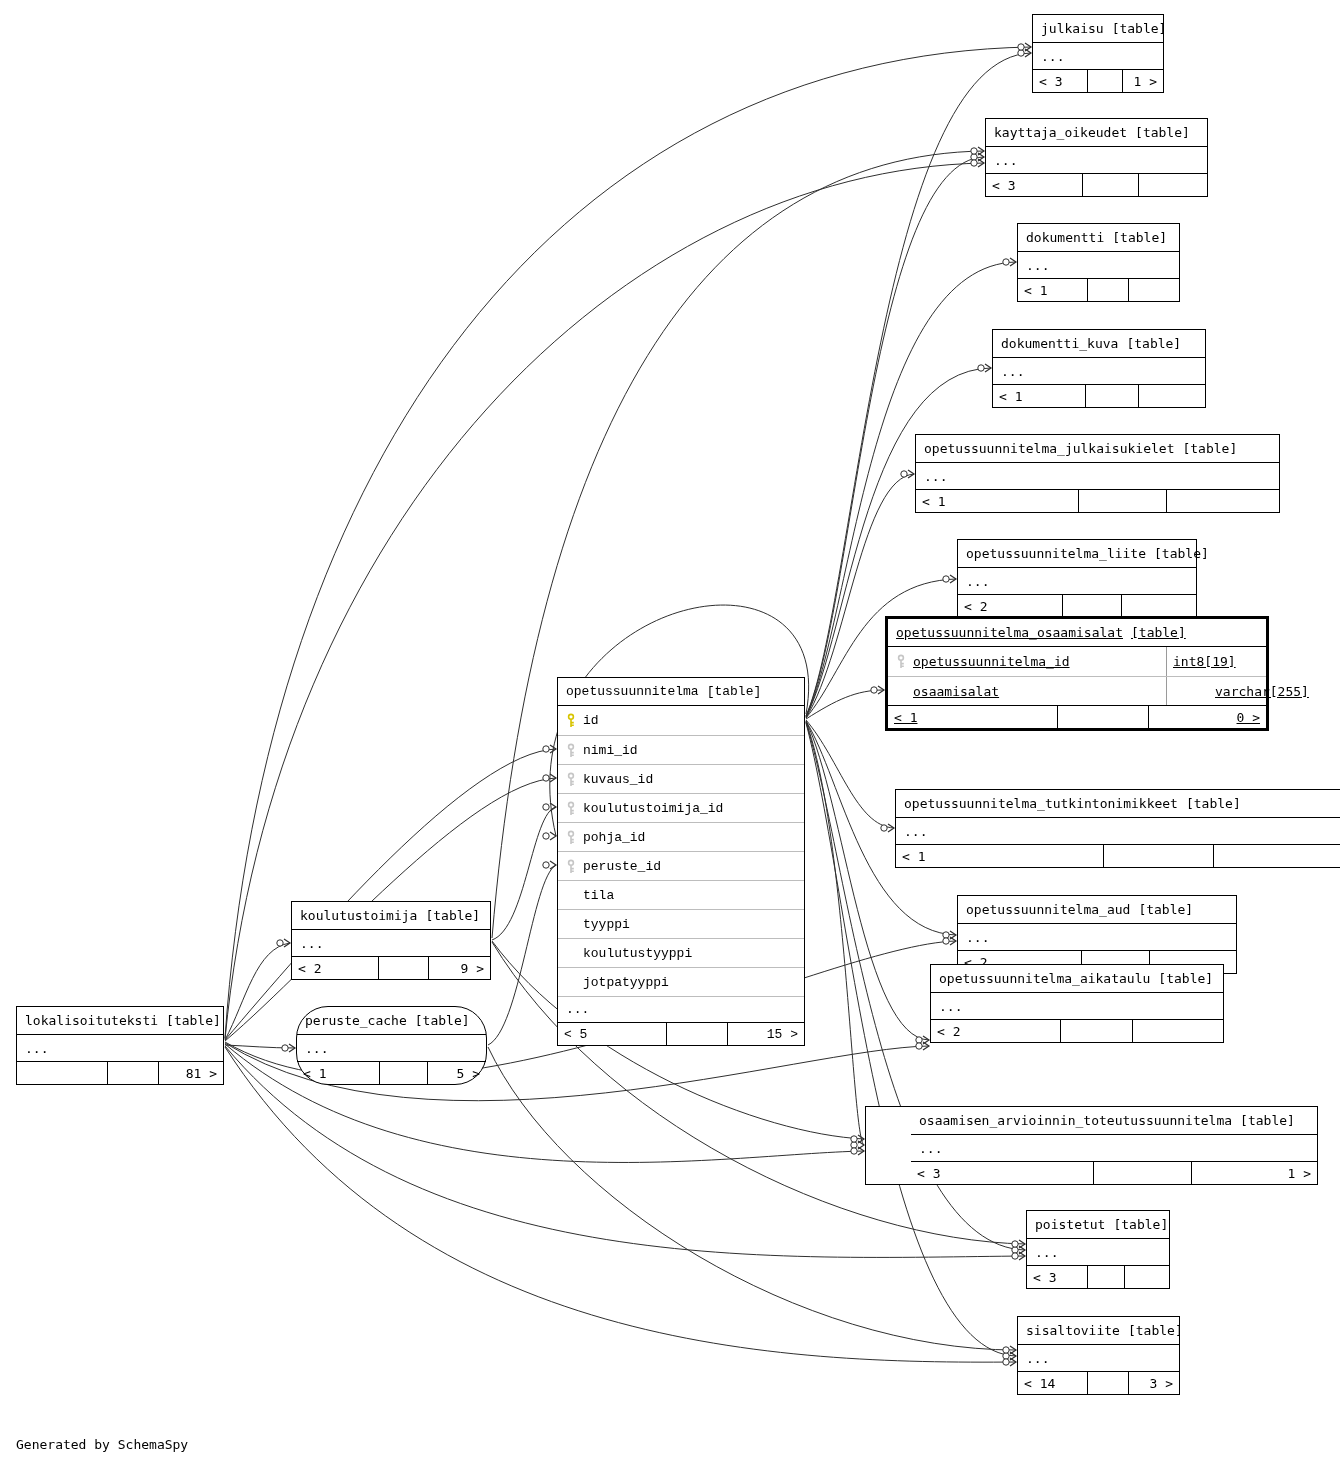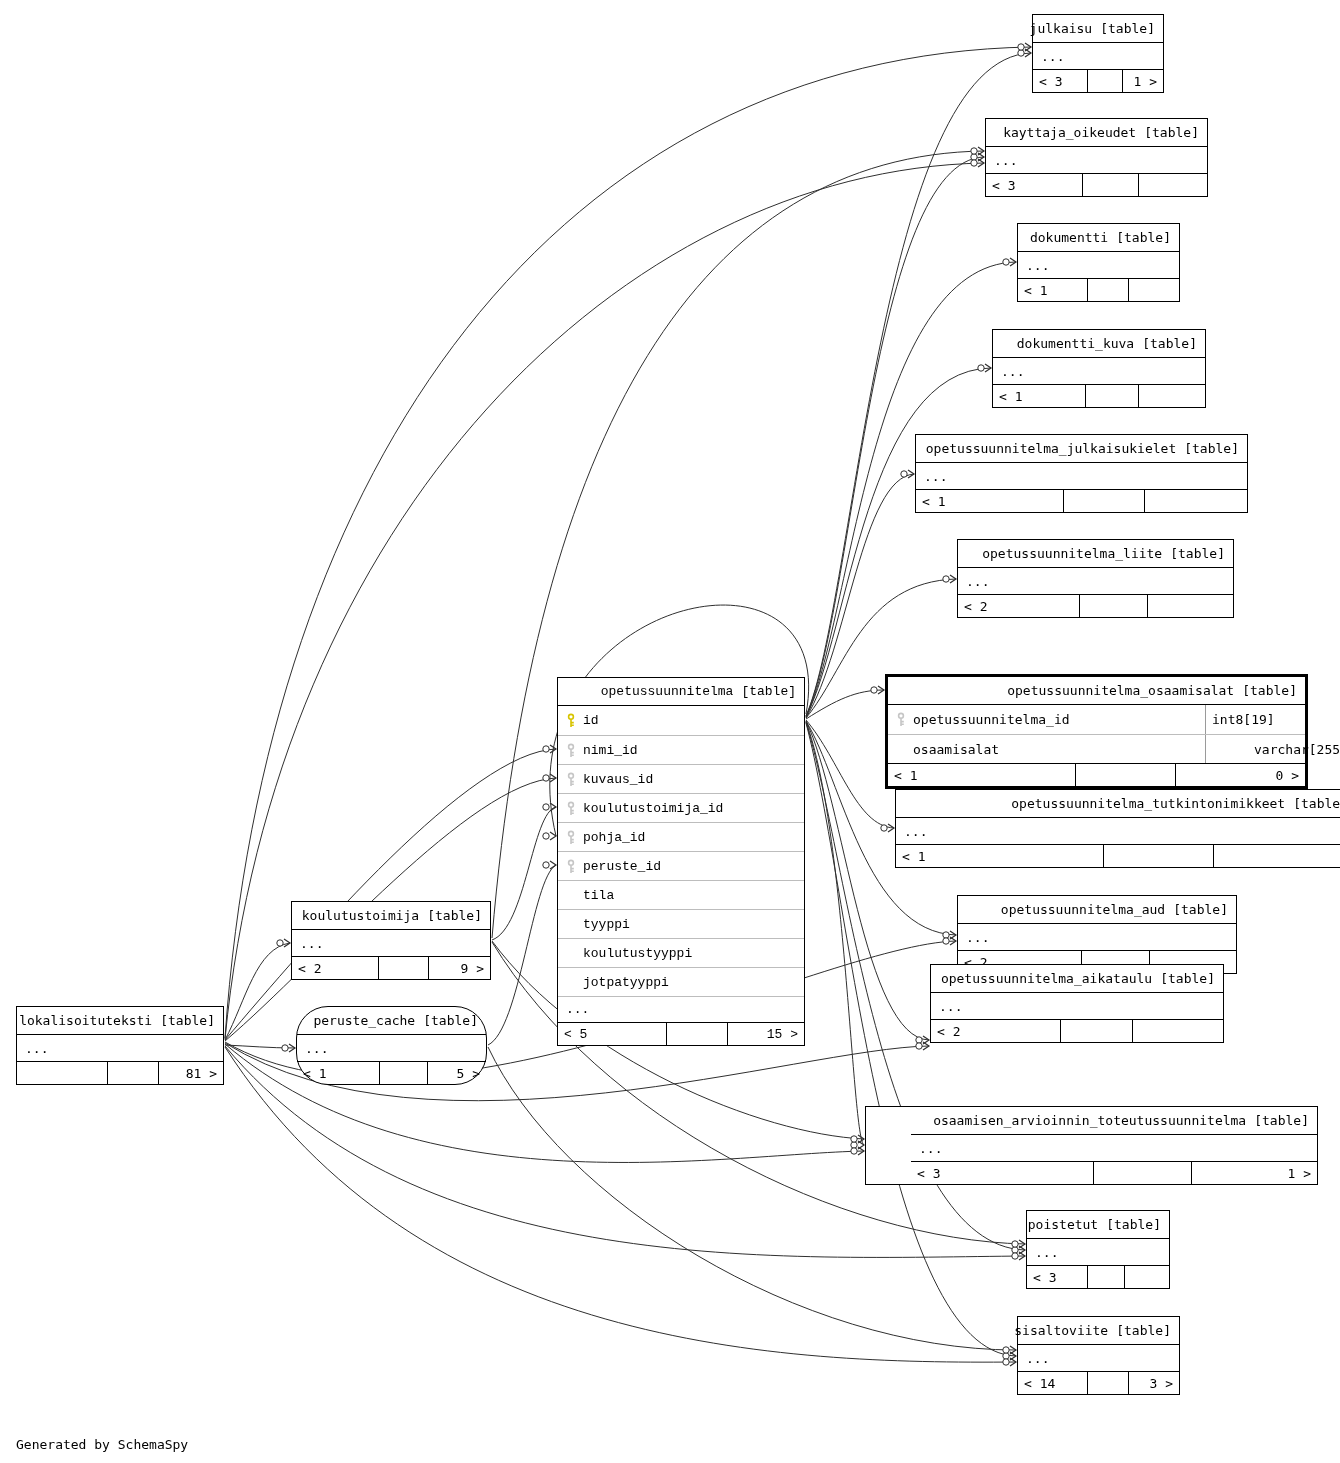--- a/index.html
+++ b/index.html
@@ -10,21 +10,21 @@
   }
   #diagram { position:absolute; inset:0; }
   #edges { position:absolute; left:0; top:0; }
   #edges path.edge { fill:none; stroke:#2f2f2f; stroke-width:1; }
   #edges circle.edge-dot { fill:#fff; stroke:#2f2f2f; stroke-width:1; }
   #edges path.edge-arrow { fill:none; stroke:#2f2f2f; stroke-width:1.2; }
 
   .tbl { position:absolute; background:#fff; border:1px solid #000; }
   .tbl.hl { border:3px solid #000; }
   .tbl-header {
-    display:flex; justify-content:flex-end; gap:8px;
+    display:flex; justify-content:flex-start; gap:8px;
     padding:6px 8px; border-bottom:1px solid #000; white-space:nowrap;
   }
   .tbl-header .tag { text-align:right; }
   .tbl-row {
     display:flex; align-items:center; height:29px; padding:0 0 0 8px;
     white-space:nowrap;
   }
   .tbl-row + .tbl-row { border-top:1px solid #bdbdbd; }
   .tbl-row.ell { height:26px; }
   .keyicon { width:17px; display:inline-flex; align-items:center; flex:none; }
@@ -181,45 +181,45 @@
         <span>dokumentti_kuva</span>
         <span class="tag">[table]</span>
       </div>
       <div class="tbl-row ell">...</div>
       <div class="tbl-footer">
         <div class="fcell fl">&lt; 1</div>
         <div class="fcell fm"></div>
         <div class="fcell fr"></div>
       </div>
     </div>
-    <div class="tbl" style="left: 915px; top: 434px; width: 333px;">
+    <div class="tbl" style="left: 915px; top: 434px; width: 365px;">
       <div class="tbl-header">
         <span>opetussuunnitelma_julkaisukielet</span>
         <span class="tag">[table]</span>
       </div>
       <div class="tbl-row ell">...</div>
       <div class="tbl-footer">
         <div class="fcell fl">&lt; 1</div>
         <div class="fcell fm"></div>
         <div class="fcell fr"></div>
       </div>
     </div>
-    <div class="tbl" style="left: 957px; top: 539px; width: 277px;">
+    <div class="tbl" style="left: 957px; top: 539px; width: 240px;">
       <div class="tbl-header">
         <span>opetussuunnitelma_liite</span>
         <span class="tag">[table]</span>
       </div>
       <div class="tbl-row ell">...</div>
       <div class="tbl-footer">
         <div class="fcell fl">&lt; 2</div>
         <div class="fcell fm"></div>
         <div class="fcell fr"></div>
       </div>
     </div>
-    <div class="tbl hl" style="left: 885px; top: 674px; width: 423px;">
+    <div class="tbl hl" style="left: 885px; top: 616px; width: 384px; text-decoration: underline;">
       <div class="tbl-header">
         <span>opetussuunnitelma_osaamisalat</span>
         <span class="tag">[table]</span>
       </div>
       <div class="tbl-row">
         <span class="keyicon">
           <svg width="10" height="15" viewBox="0 0 10 15">
             <circle cx="5" cy="3.8" r="2.4" fill="none" stroke="#c6c6c6" stroke-width="1.6"></circle>
             <path d="M5 6.2 V14 M5 9.6 H7.8 M5 12.2 H7.8" fill="none" stroke="#c6c6c6" stroke-width="1.6"></path>
           </svg>

